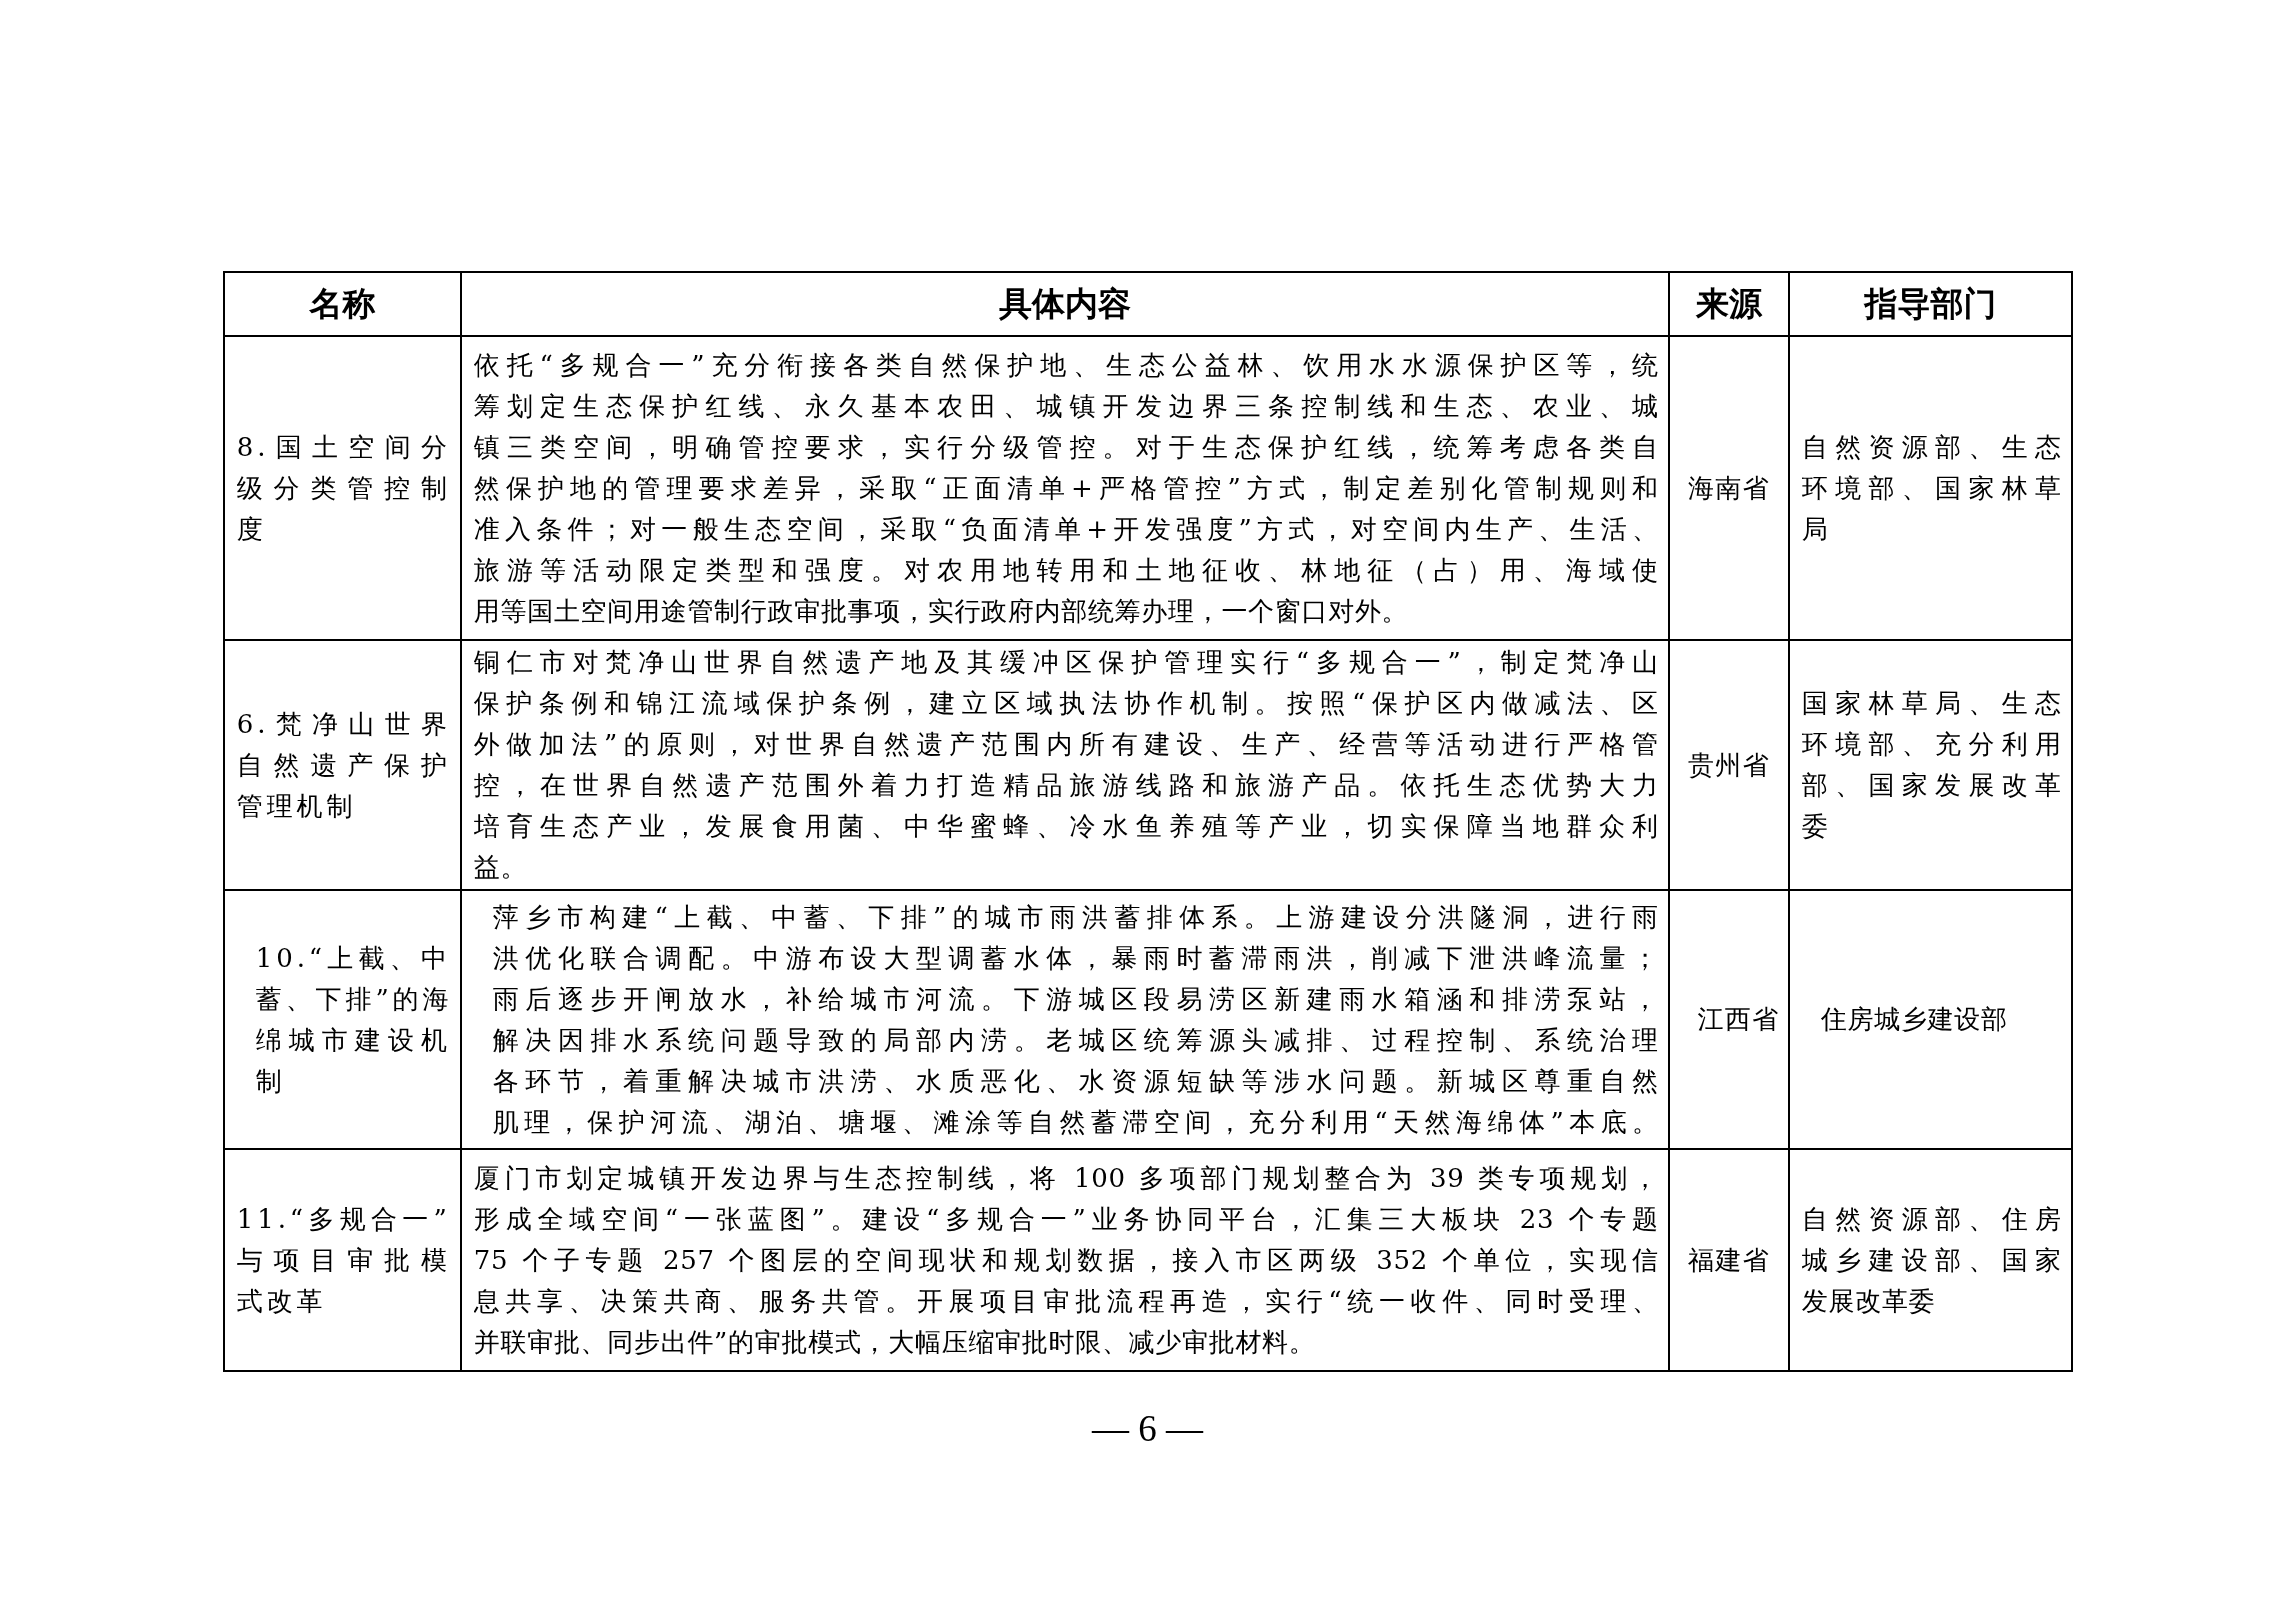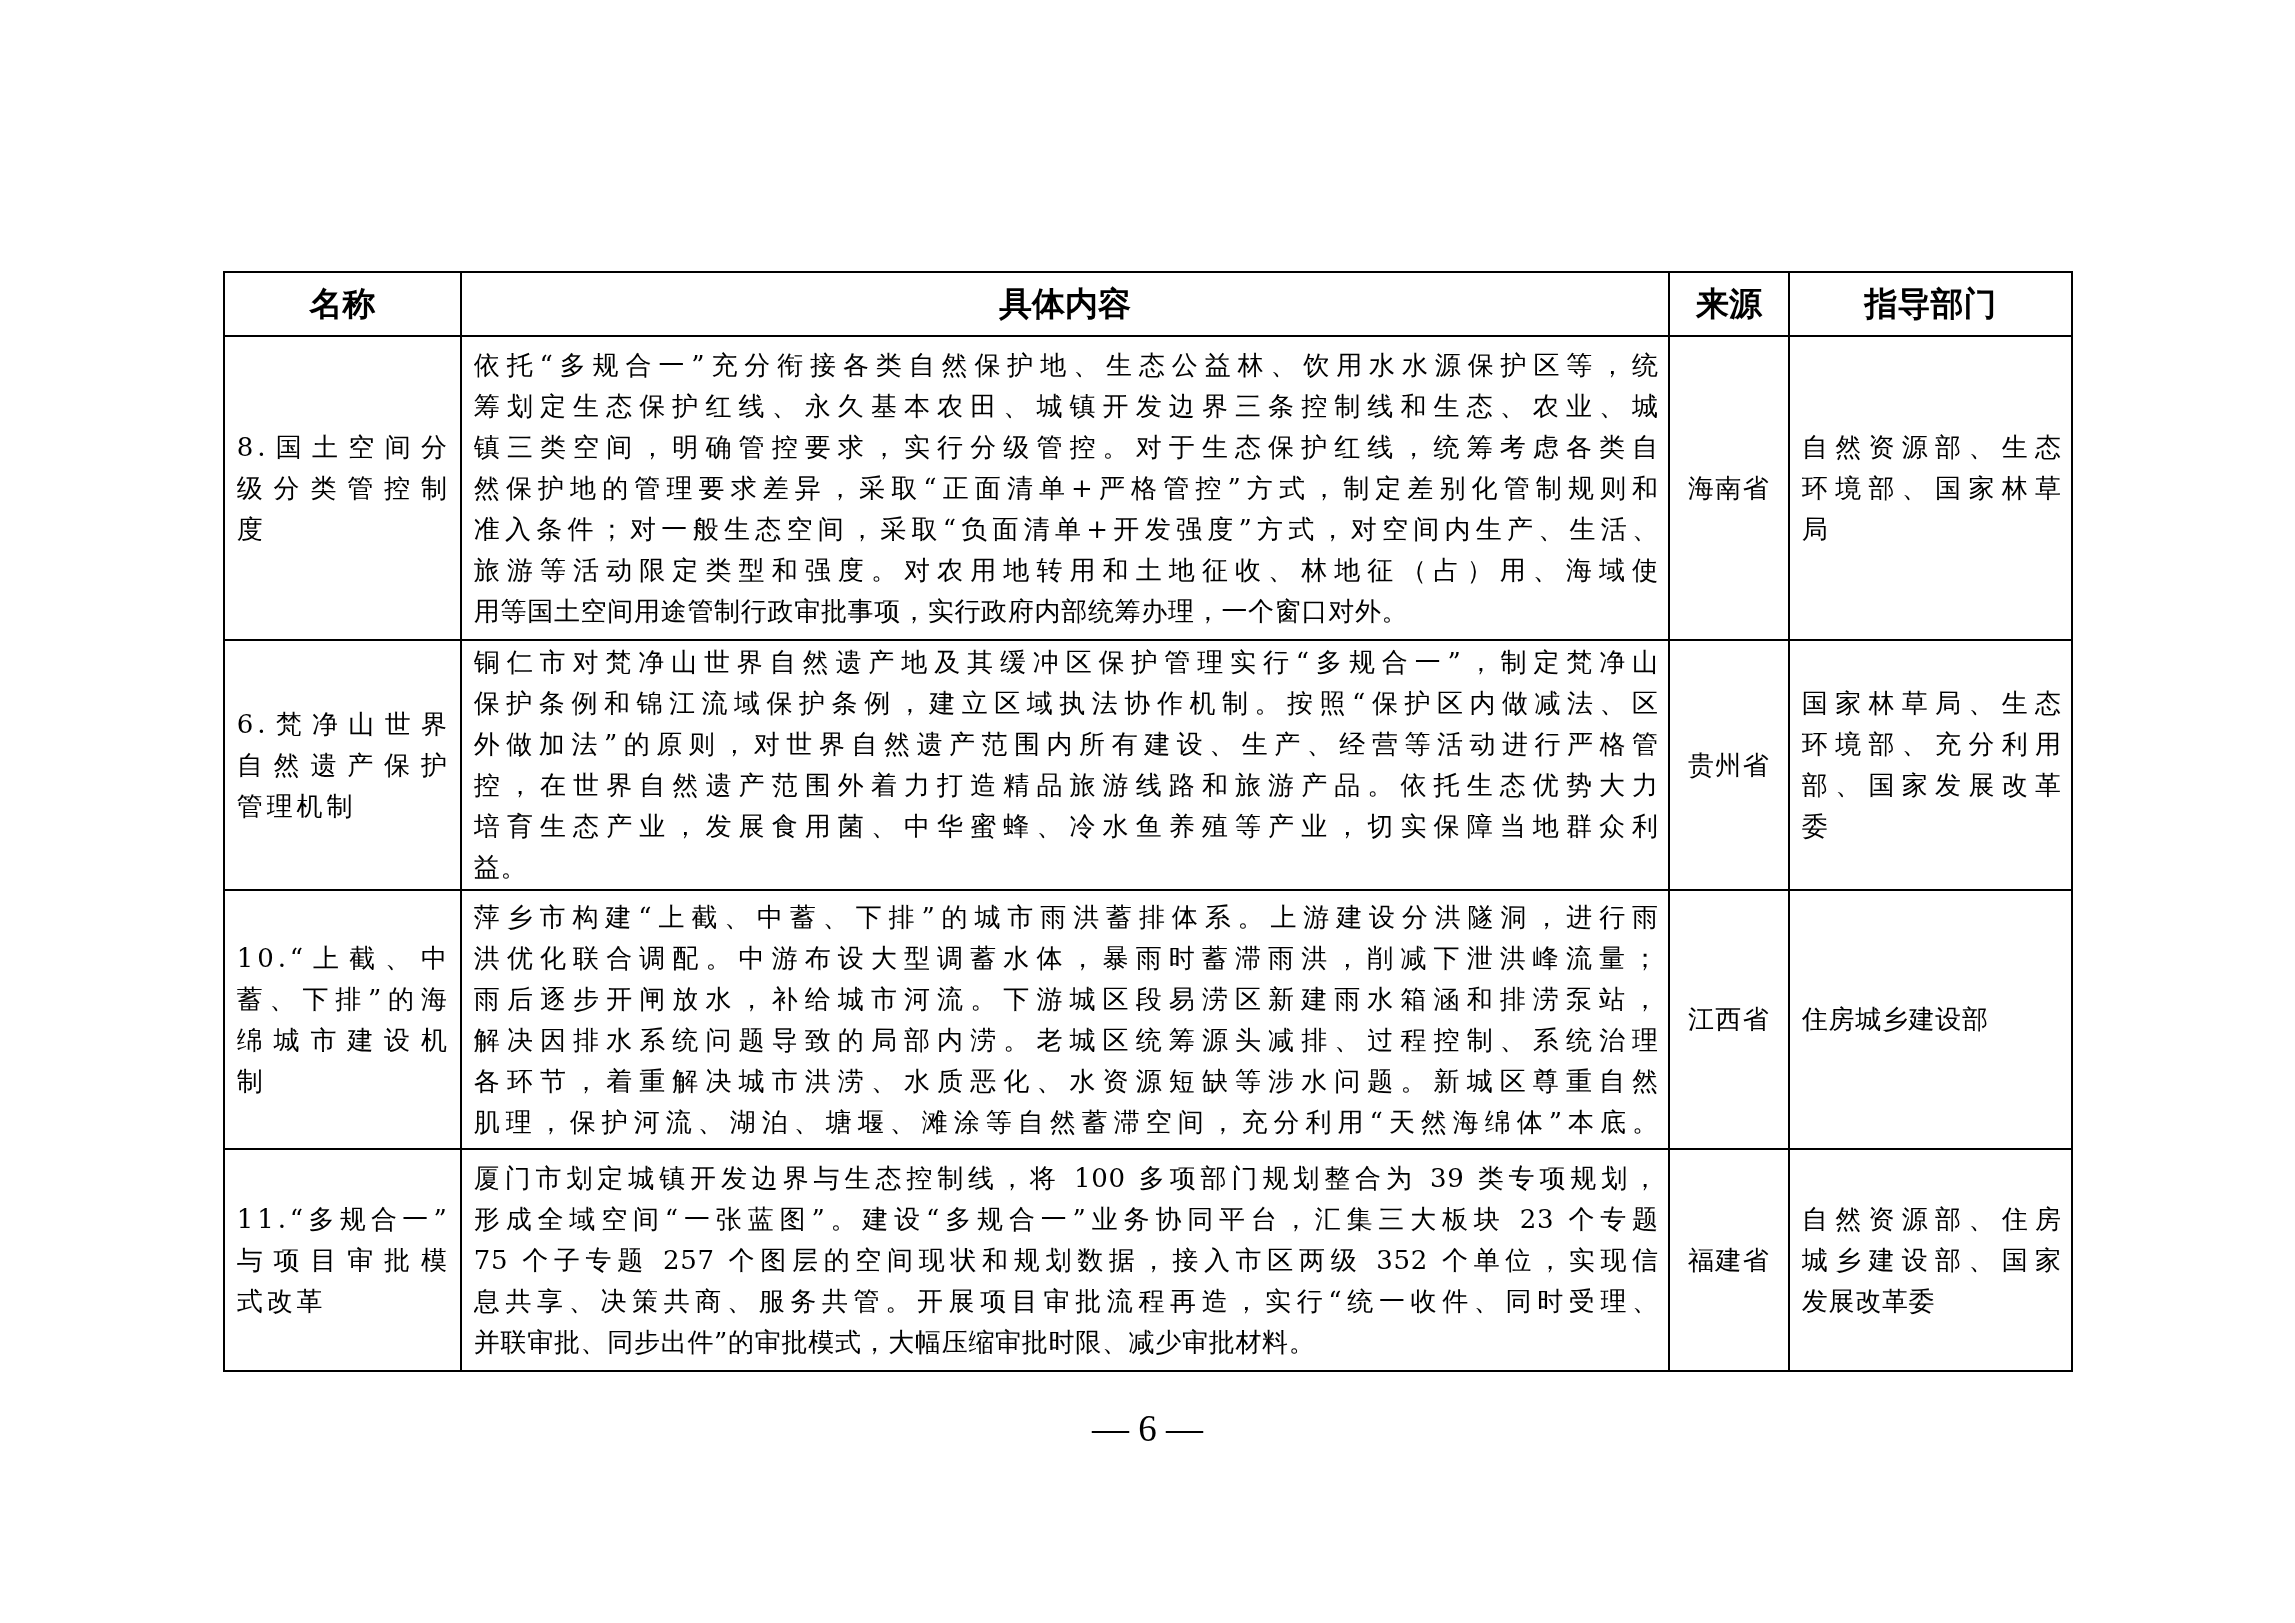--- a/index.html
+++ b/index.html
@@ -18,21 +18,21 @@
   col.c-name { width: 237px; }
   col.c-content { width: 1208px; }
   col.c-source { width: 120px; }
   col.c-dept { width: 283px; }
   th {
     height: 62px; font-family: "DejaVu Sans", "Liberation Sans", sans-serif;
     font-weight: bold; font-size: 33px; text-align: center; letter-spacing: 0;
   }
   tr.r8 td { height: 302px; }
   tr.r9 td { height: 248px; }
-  tr.r10 td { height: 257px; }
+  tr.r10 td { height: 257px; padding-left: 19px; }
   tr.r11 td { height: 220px; margin-top: 10px; }
   .cell-lines { padding: 0 9.2px 0 11.8px; }
   .line {
     display: block; font-size: 26px; line-height: 41px; height: 41px;
     white-space: nowrap; text-align: justify; text-align-last: justify;
     letter-spacing: 0.7px; overflow: hidden;
   }
   .line.last { text-align-last: left; }
   .src { text-align: center; font-size: 26px; line-height: 41px; letter-spacing: 1.3px; }
   .name-cell .line { letter-spacing: 3.9px; }

